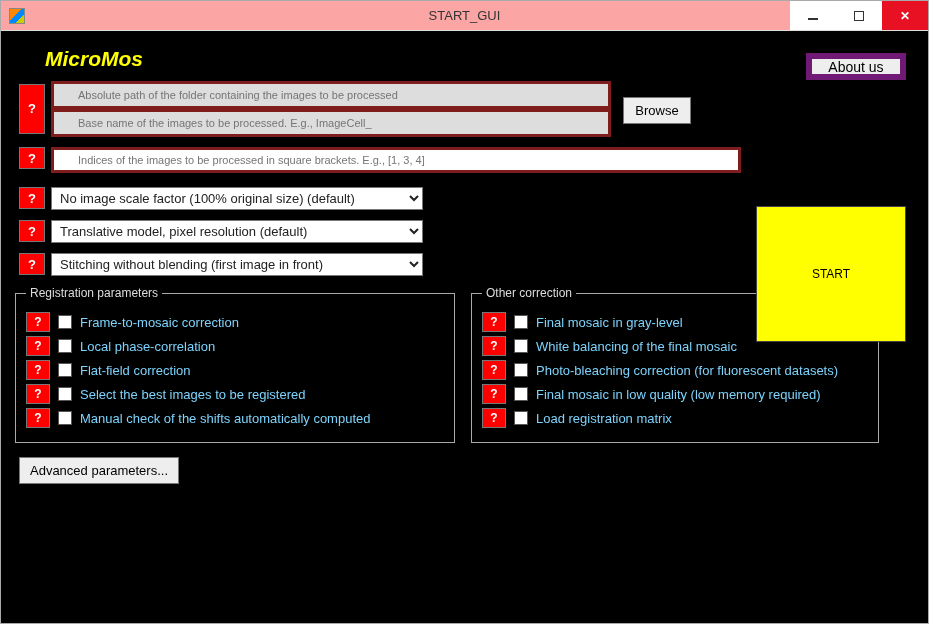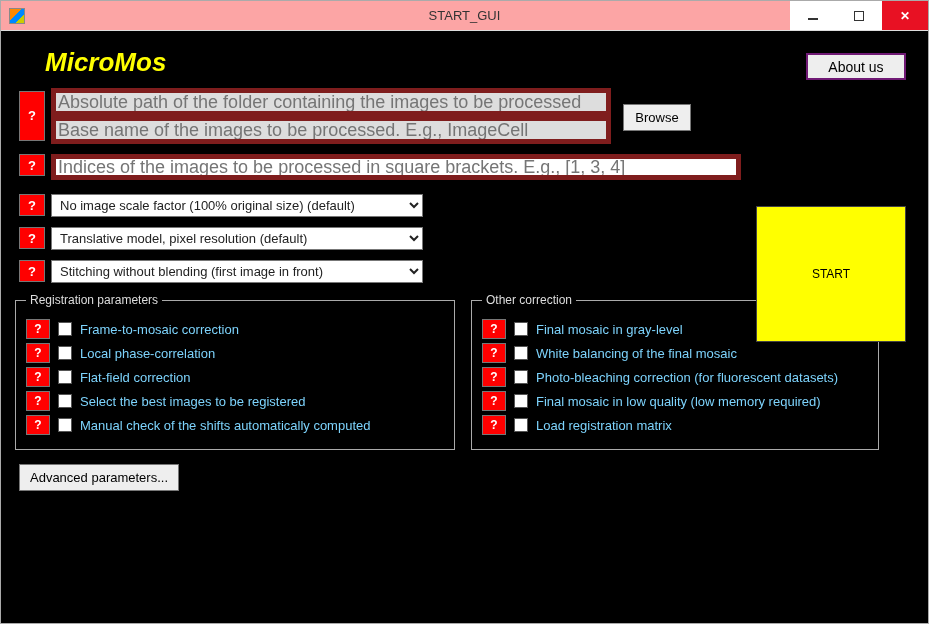--- a/index.html
+++ b/index.html
@@ -56,32 +56,32 @@
   background: #000;
   padding: 14px;
   position: relative;
   color: #fff;
 }
 
 .app-title {
   font-family: Arial, sans-serif;
   font-style: italic;
   font-weight: bold;
-  font-size: 26px;
+  font-size: 21px;
   color: #ffff00;
   margin-left: 30px;
   margin-top: 2px;
   margin-bottom: 10px;
 }
 .about-btn {
   position: absolute;
   top: 22px; right: 22px;
   width: 100px; height: 27px;
   background: #eee;
-  border: 2px solid #701a75;
+  border: 6px solid #701a75;
   font-size: 14px;
   cursor: pointer;
 }
 
 .row { display: flex; align-items: stretch; gap: 6px; margin-bottom: 6px; }
 .row .help {
   width: 26px; height: 22px;
   background: #ff0000;
   color: #fff;
   border: 1px solid #777;
@@ -89,24 +89,24 @@
   font-weight: bold;
   font-size: 13px;
   cursor: pointer;
   flex-shrink: 0;
 }
 
 .text-input {
   width: 560px;
   height: 28px;
   background: #ddd;
-  border: 5px solid #7f1d1d;
+  border: 3px solid #7f1d1d;
   color: #666;
-  padding: 4px 2px;
-  font-size: 18px;
+  padding: 4px 24px;
+  font-size: 11px;
 }
 .text-input.white { background: #fff; color:#222; width: 690px; height: 26px;}
 .stack-inputs { display:flex; flex-direction:column; }
 .stack-inputs .text-input { width: 560px; }
 
 .browse-btn {
   height: 27px; width: 68px;
   background: #eee; border: 1px solid #777;
   font-size: 13px;
   margin-left: 6px;

